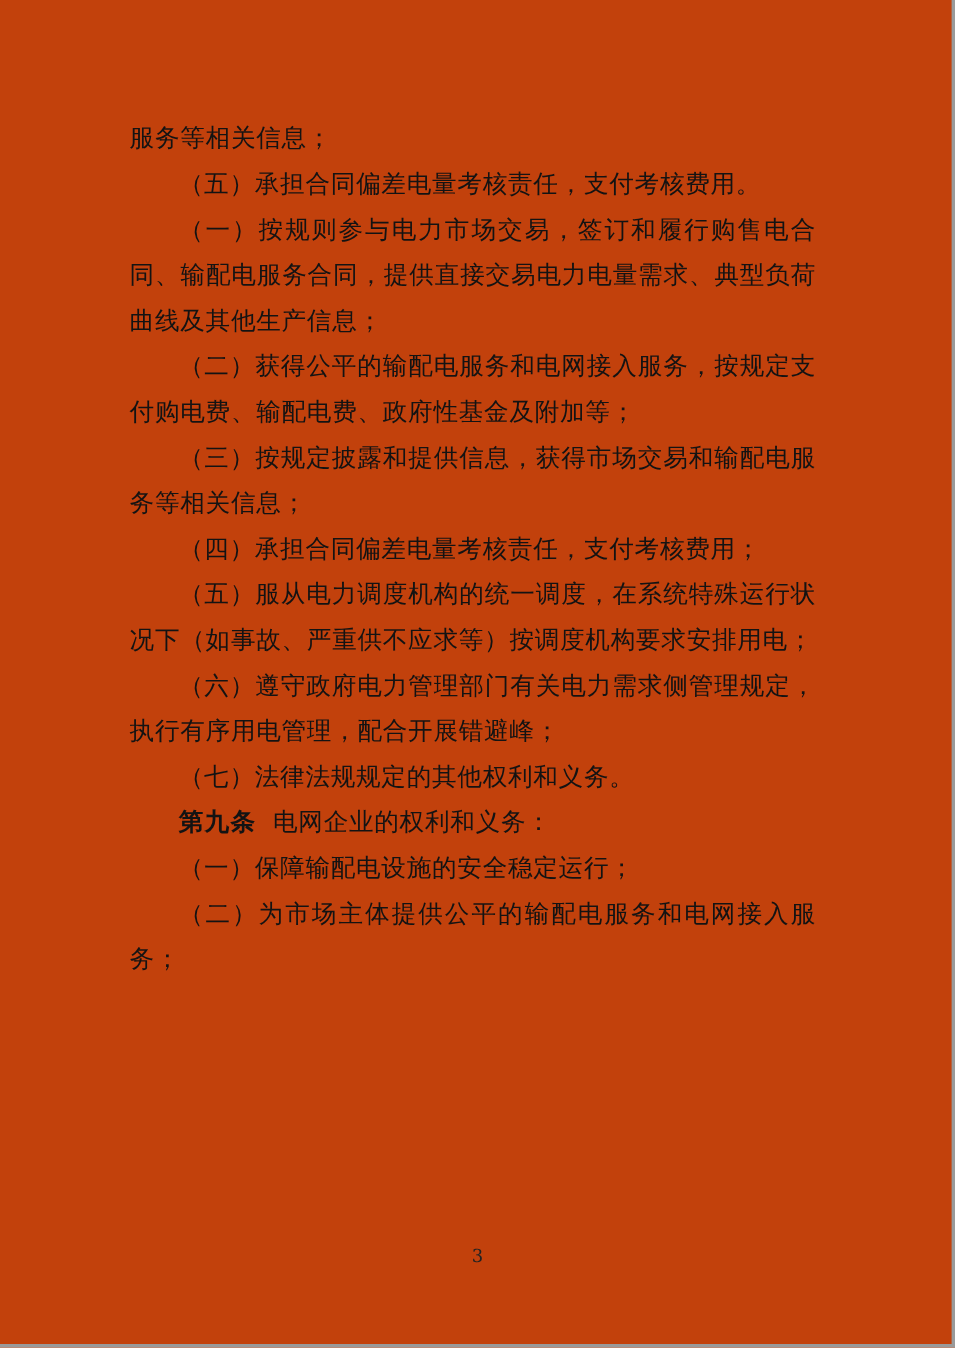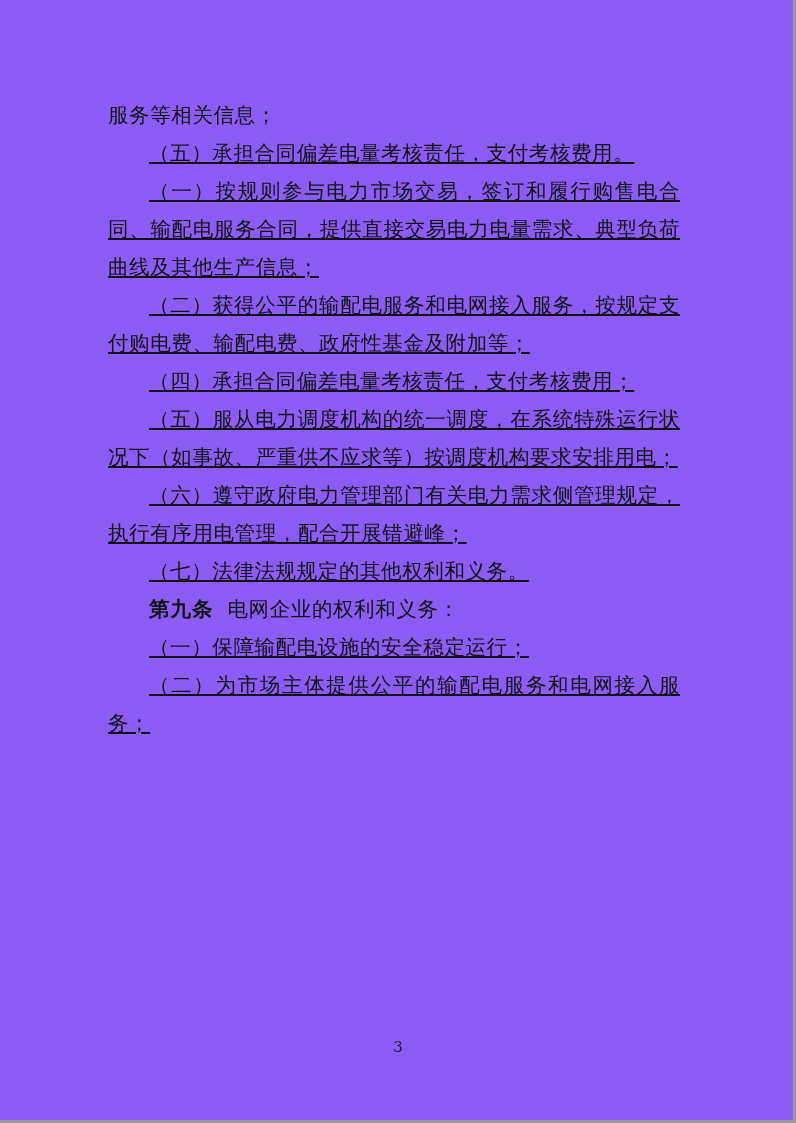--- a/index.html
+++ b/index.html
@@ -4,21 +4,21 @@
 <style>
   html, body {
     margin: 0;
     padding: 0;
     background: #b9b9b9;
   }
   .page {
     position: relative;
     width: 796px;
     height: 1123px;
-    background: #8b5cf6;
+    background: #c2410c;
     margin: 0 auto;
     box-sizing: border-box;
     overflow: hidden;
   }
   
   .edge-right {
     position: absolute;
     top: 0;
     right: 0;
     width: 3px;
@@ -45,21 +45,20 @@
     line-height: 38px;
     color: #131313;
     text-align: justify;
     text-justify: inter-ideograph;
     margin: 0 0 0 0;
     letter-spacing: 0.6px;
     white-space: pre-wrap;
   }
   .indent {
     text-indent: 41px;
-    text-decoration: underline;
   }
   .article {
     text-indent: 41px;
   }
   .article .art-num {
     font-weight: bold;
     letter-spacing: 1px;
   }
   .article .art-gap {
     display: inline-block;
@@ -88,20 +87,21 @@
     <p class="para">服务等相关信息；</p>
 
     <p class="para indent">（五）承担合同偏差电量考核责任，支付考核费用。</p>
 
 
 
     <p class="para indent">（一）按规则参与电力市场交易，签订和履行购售电合同、输配电服务合同，提供直接交易电力电量需求、典型负荷曲线及其他生产信息；</p>
 
     <p class="para indent">（二）获得公平的输配电服务和电网接入服务，按规定支付购电费、输配电费、政府性基金及附加等；</p>
 
+    <p class="para indent">（三）按规定披露和提供信息，获得市场交易和输配电服务等相关信息；</p>
 
     <p class="para indent">（四）承担合同偏差电量考核责任，支付考核费用；</p>
 
     <p class="para indent">（五）服从电力调度机构的统一调度，在系统特殊运行状况下（如事故、严重供不应求等）按调度机构要求安排用电；</p>
 
     <p class="para indent">（六）遵守政府电力管理部门有关电力需求侧管理规定，执行有序用电管理，配合开展错避峰；</p>
 
     <p class="para indent">（七）法律法规规定的其他权利和义务。</p>
 
     <p class="para article"><span class="art-num">第九条</span><span class="art-gap"></span><span>电网企业的权利和义务：</span></p>

